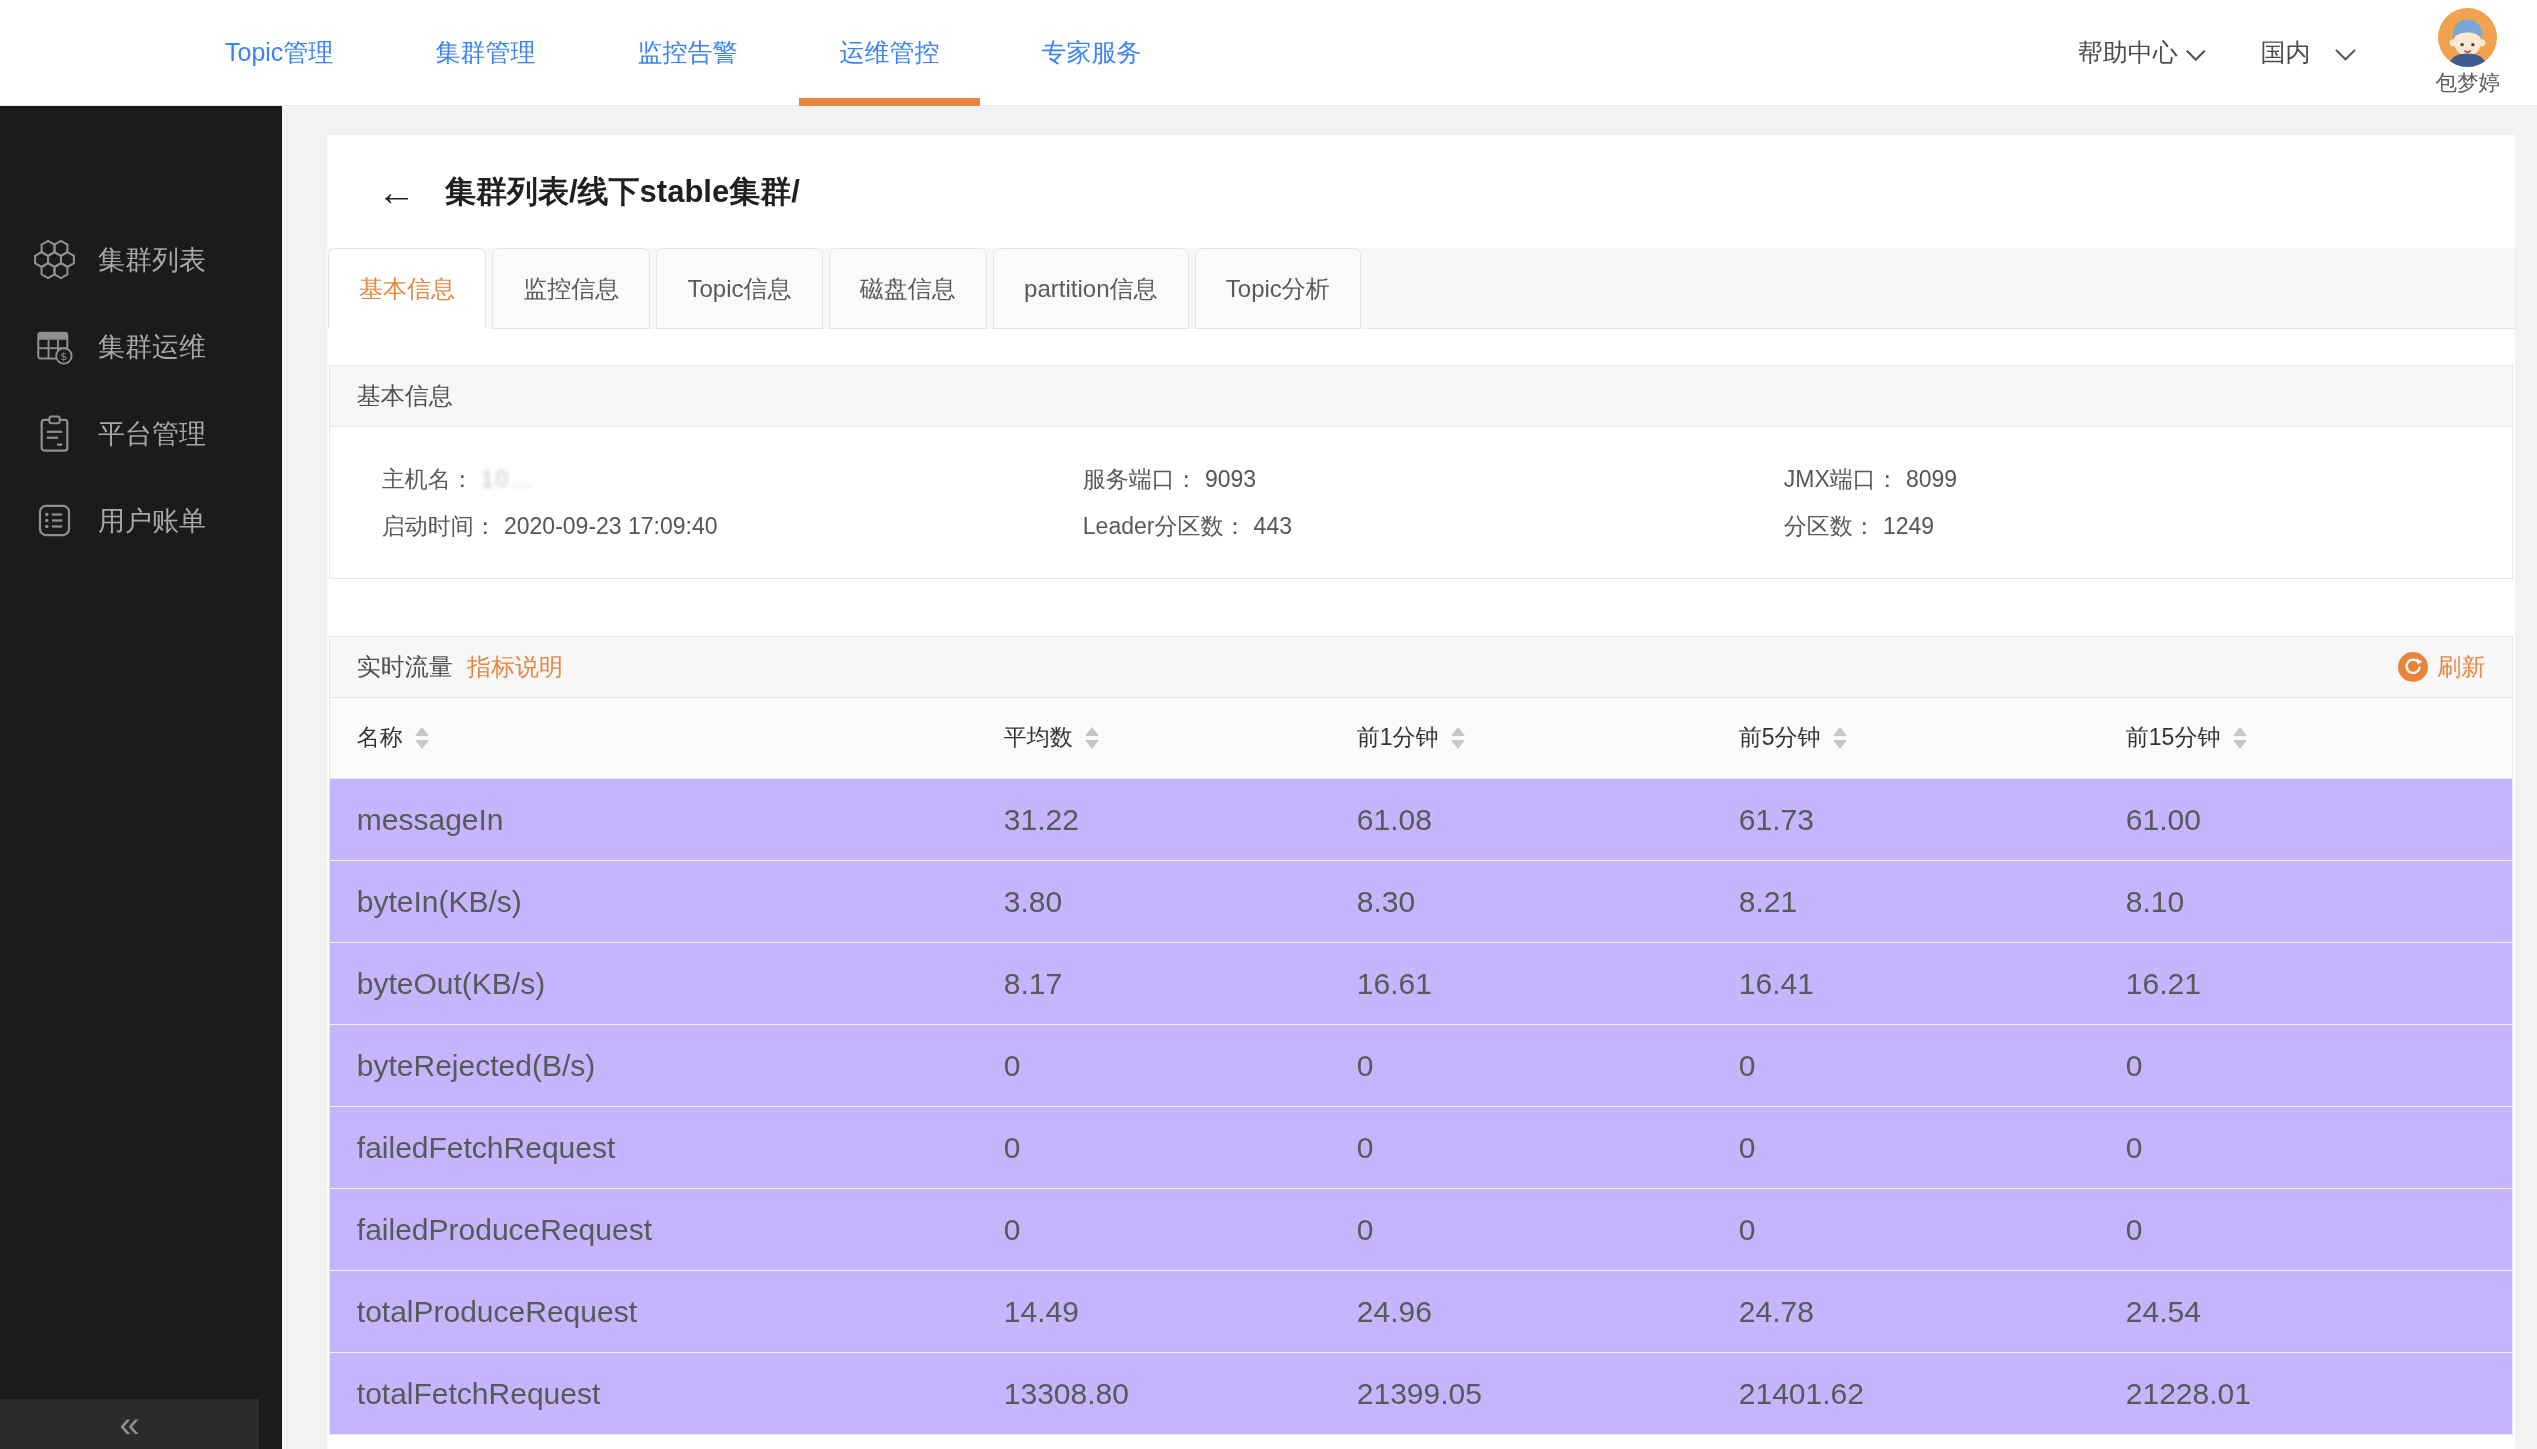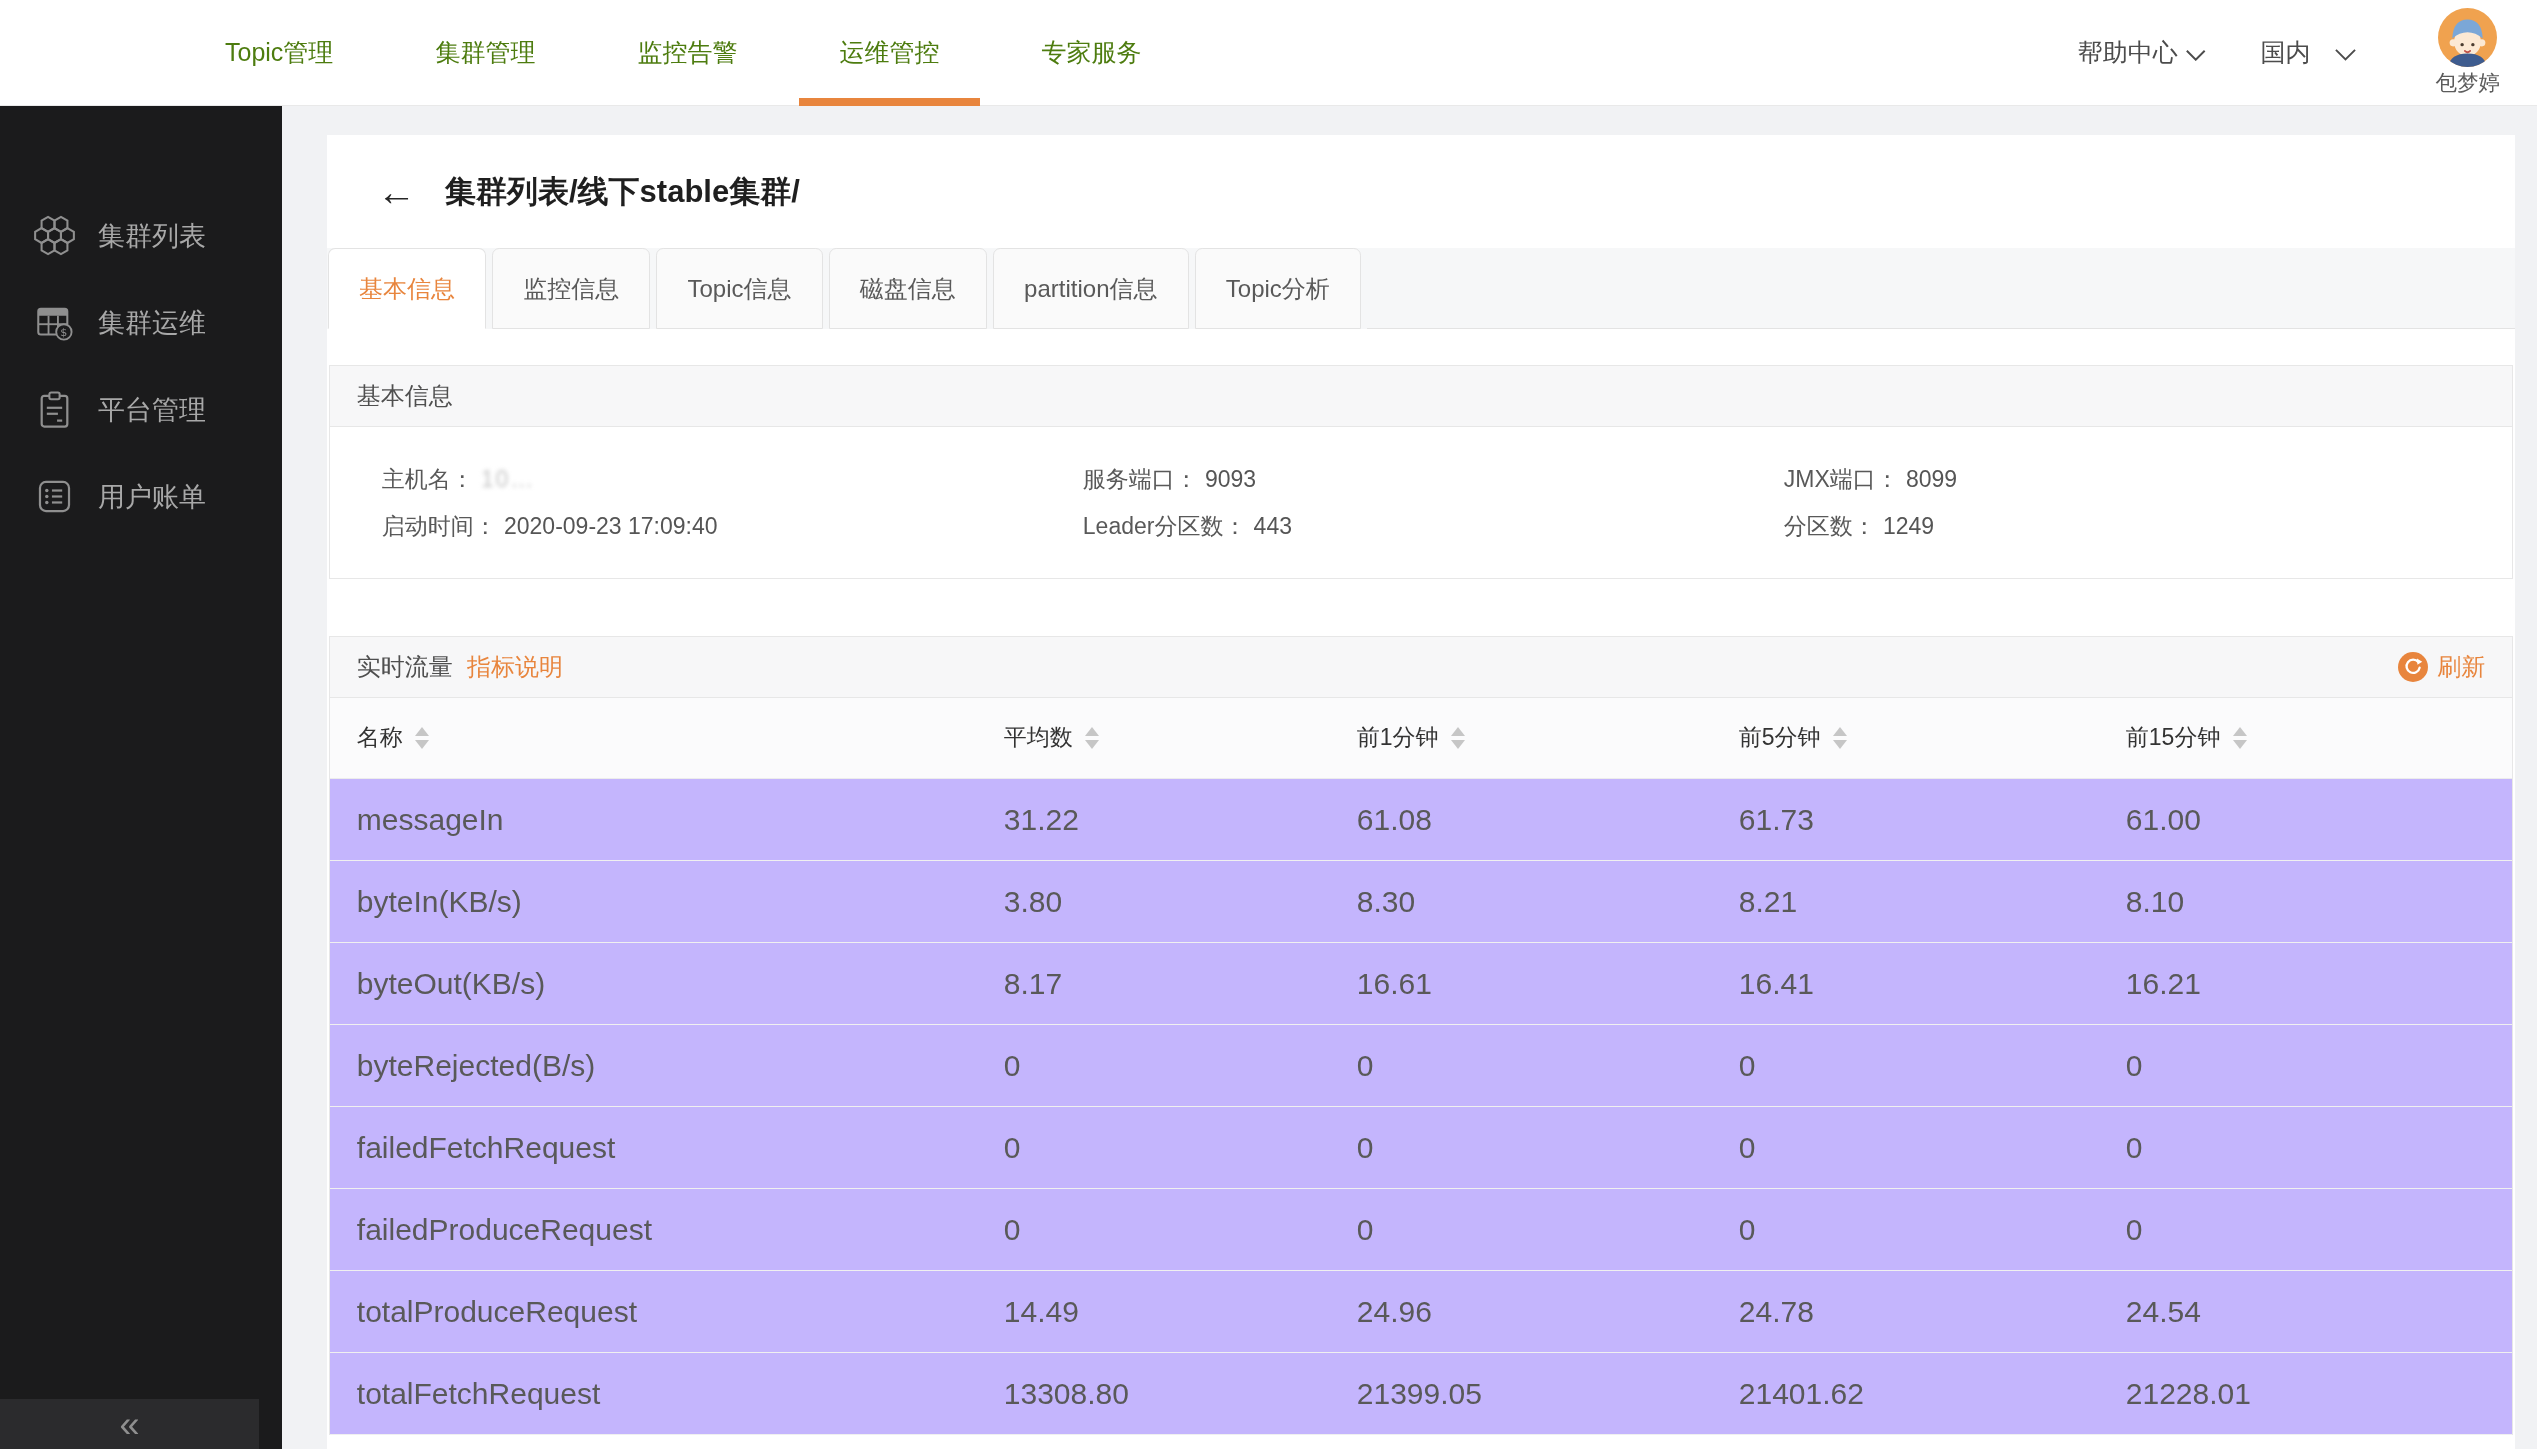--- a/index.html
+++ b/index.html
@@ -6,35 +6,35 @@
   * { box-sizing:border-box; margin:0; padding:0; }
   html,body { width:2538px; height:1450px; overflow:hidden; }
   body { font-family:"Liberation Sans","DejaVu Sans",sans-serif; background:#f1f2f4; position:relative; }
 
   
   .topbar { position:absolute; top:0; left:0; width:2538px; height:106px; background:#fff;
             border-bottom:0.9px solid #e9e9e9; display:flex; align-items:center; z-index:10; }
   .logo { display:flex; align-items:center; margin-left:16px; }
   .logo-text { font-size:33px; font-weight:600; color:#222; margin-left:32px; letter-spacing:0.4px; }
   .main-nav { display:flex; margin-left:174px; height:106px; }
-  .nav-item { position:relative; padding:0 51px; line-height:104px; font-size:25px; color:#4d7c0f;
+  .nav-item { position:relative; padding:0 51px; line-height:104px; font-size:25px; color:#3b82f6;
               cursor:pointer; white-space:nowrap; }
   .nav-item.active::after { content:""; position:absolute; left:10.7px; right:10.7px; bottom:0;
               height:7.2px; background:var(--accent); }
   .top-right { margin-left:auto; display:flex; align-items:center; margin-right:38px; }
   .menu-link { display:flex; align-items:center; font-size:25px; color:#4c4c4c; cursor:pointer; }
   .menu-link .chev { margin-left:7.2px; margin-top:5.4px; }
   .region { margin-left:54px; }
   .region .chev { margin-left:23px; }
   .user { margin-left:79px; display:flex; flex-direction:column; align-items:center; cursor:pointer; }
   .user-name { font-size:21.5px; color:#5c5c5c; margin-top:1.8px; }
 
   
   .sidebar { position:absolute; top:106px; left:0; width:282px; height:1344px; background:var(--side-bg); }
-  .side-menu { padding-top:86px; }
+  .side-menu { padding-top:86px;margin-top:24px; }
   .side-item { display:flex; align-items:center; height:87px; padding-left:34px; cursor:pointer; }
   .side-label { font-size:27px; color:#a8a8a8; margin-left:23px; }
   .collapse-bar { position:absolute; bottom:0; left:0; width:259px; height:51px; background:#2b2b2d;
               display:flex; align-items:center; justify-content:center; color:#8f8f8f; font-size:36px;
               cursor:pointer; line-height:1; }
 
   
   .main { position:absolute; left:282px; top:106px; width:2256px; height:1344px; background:#f1f2f4; overflow:hidden; }
   .card { margin:29px 23px 0 45px; background:#fff; min-height:1315px; }
 

